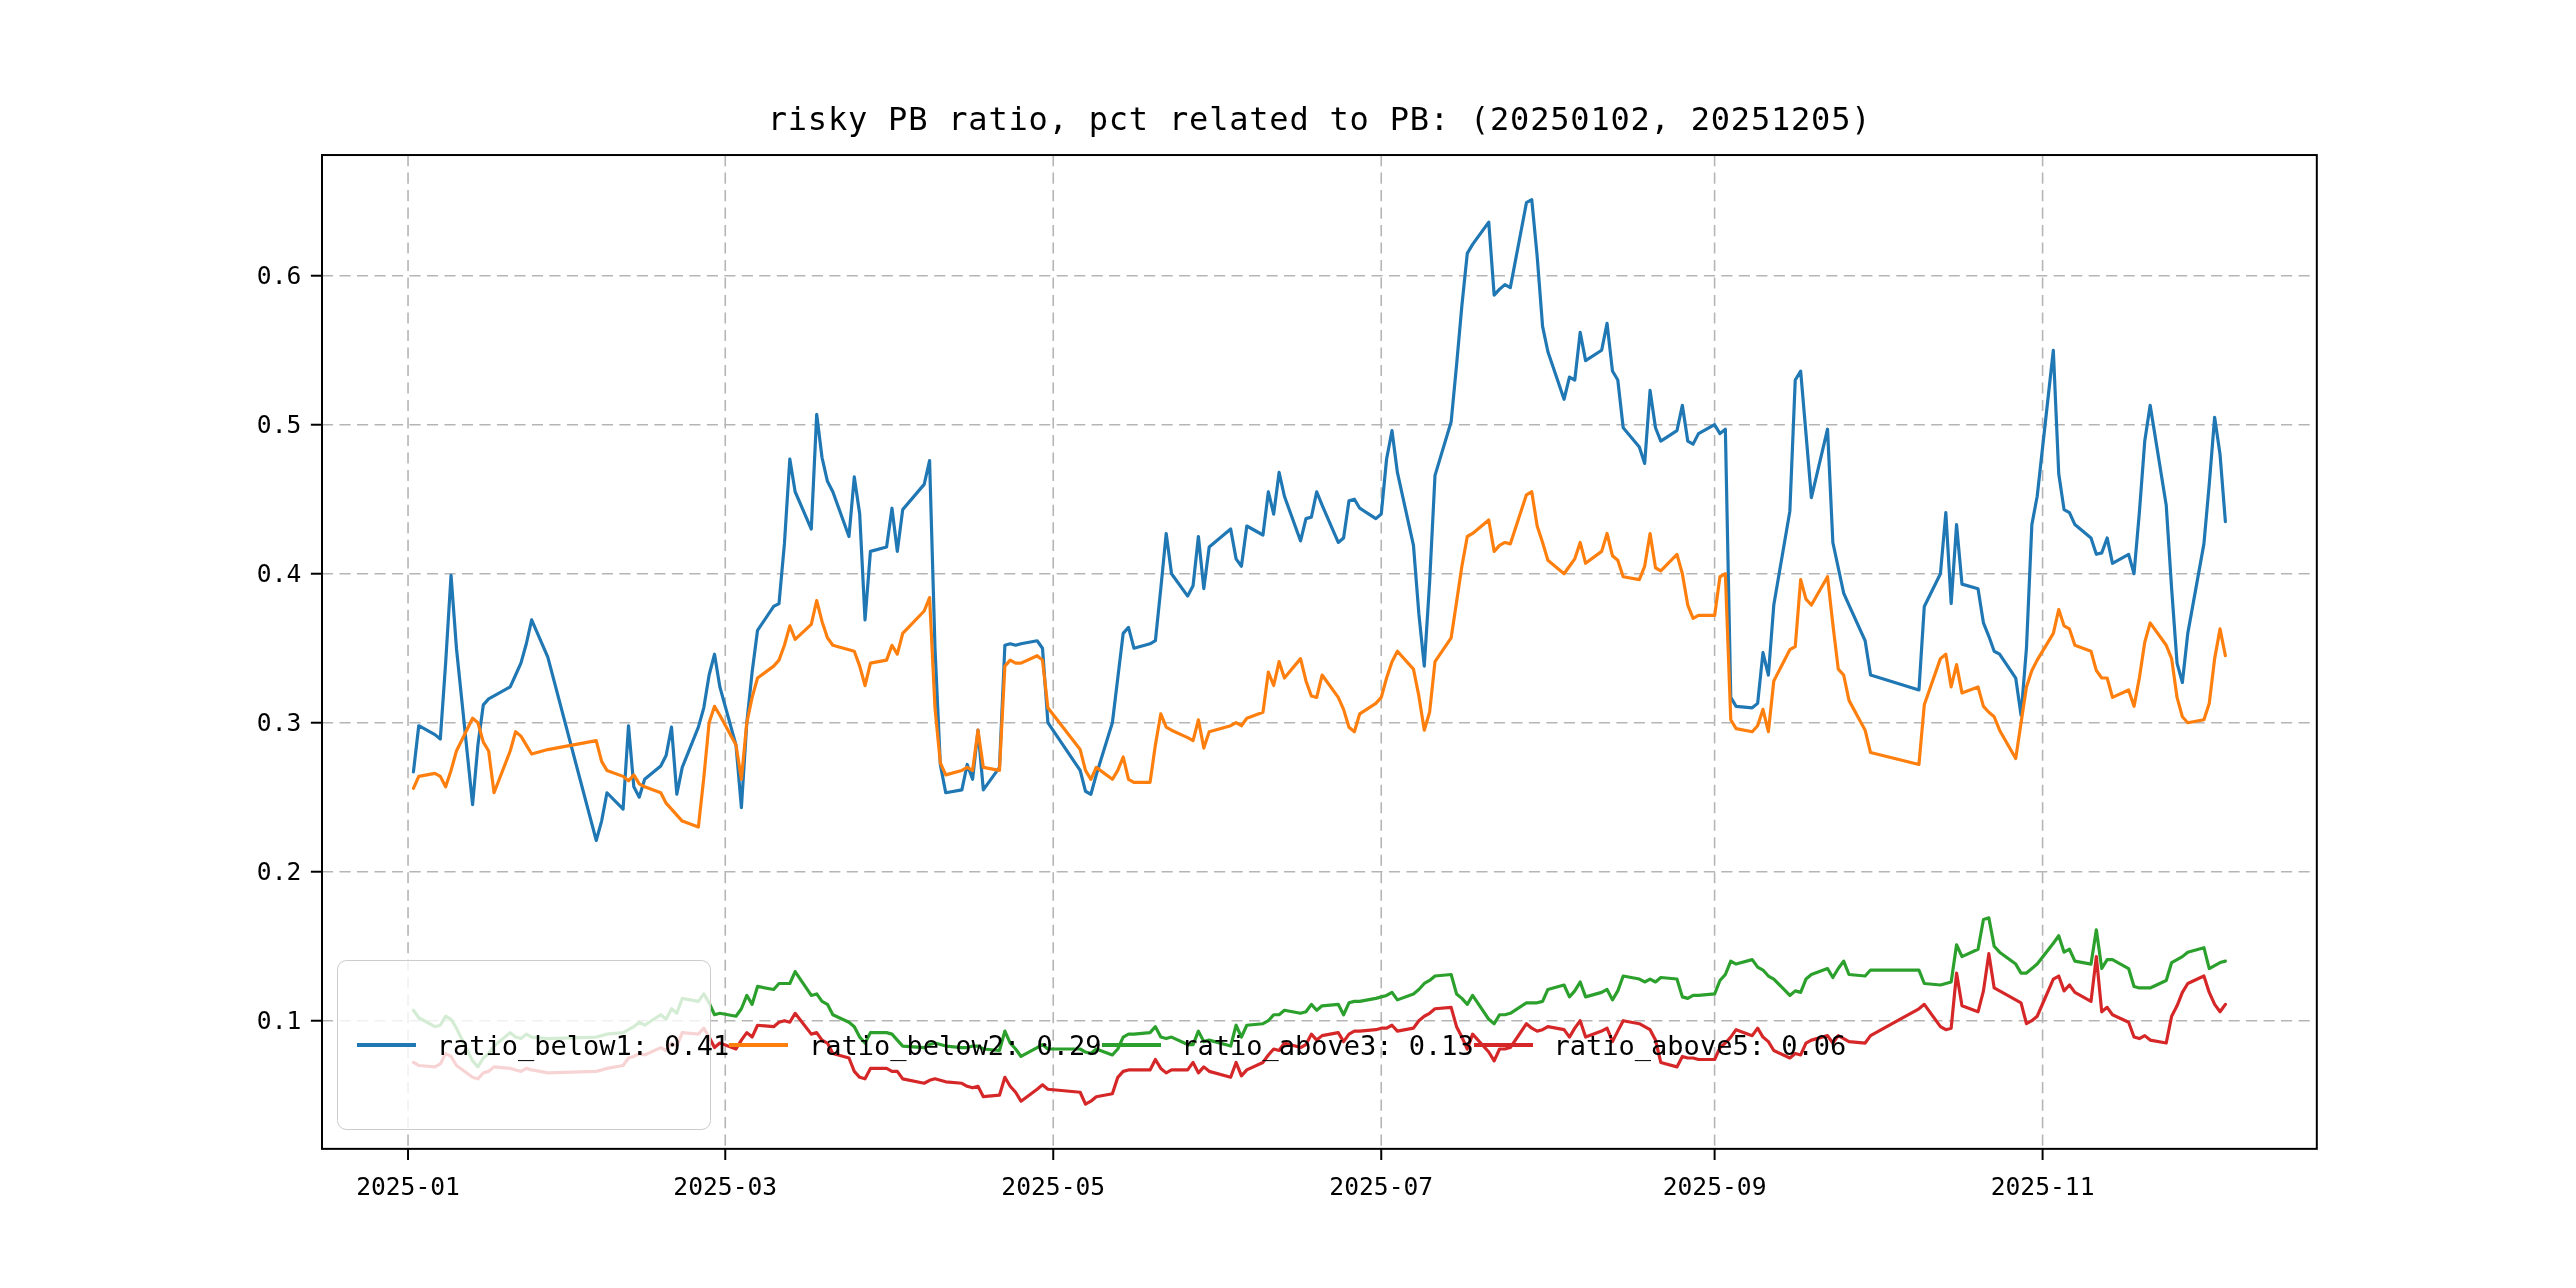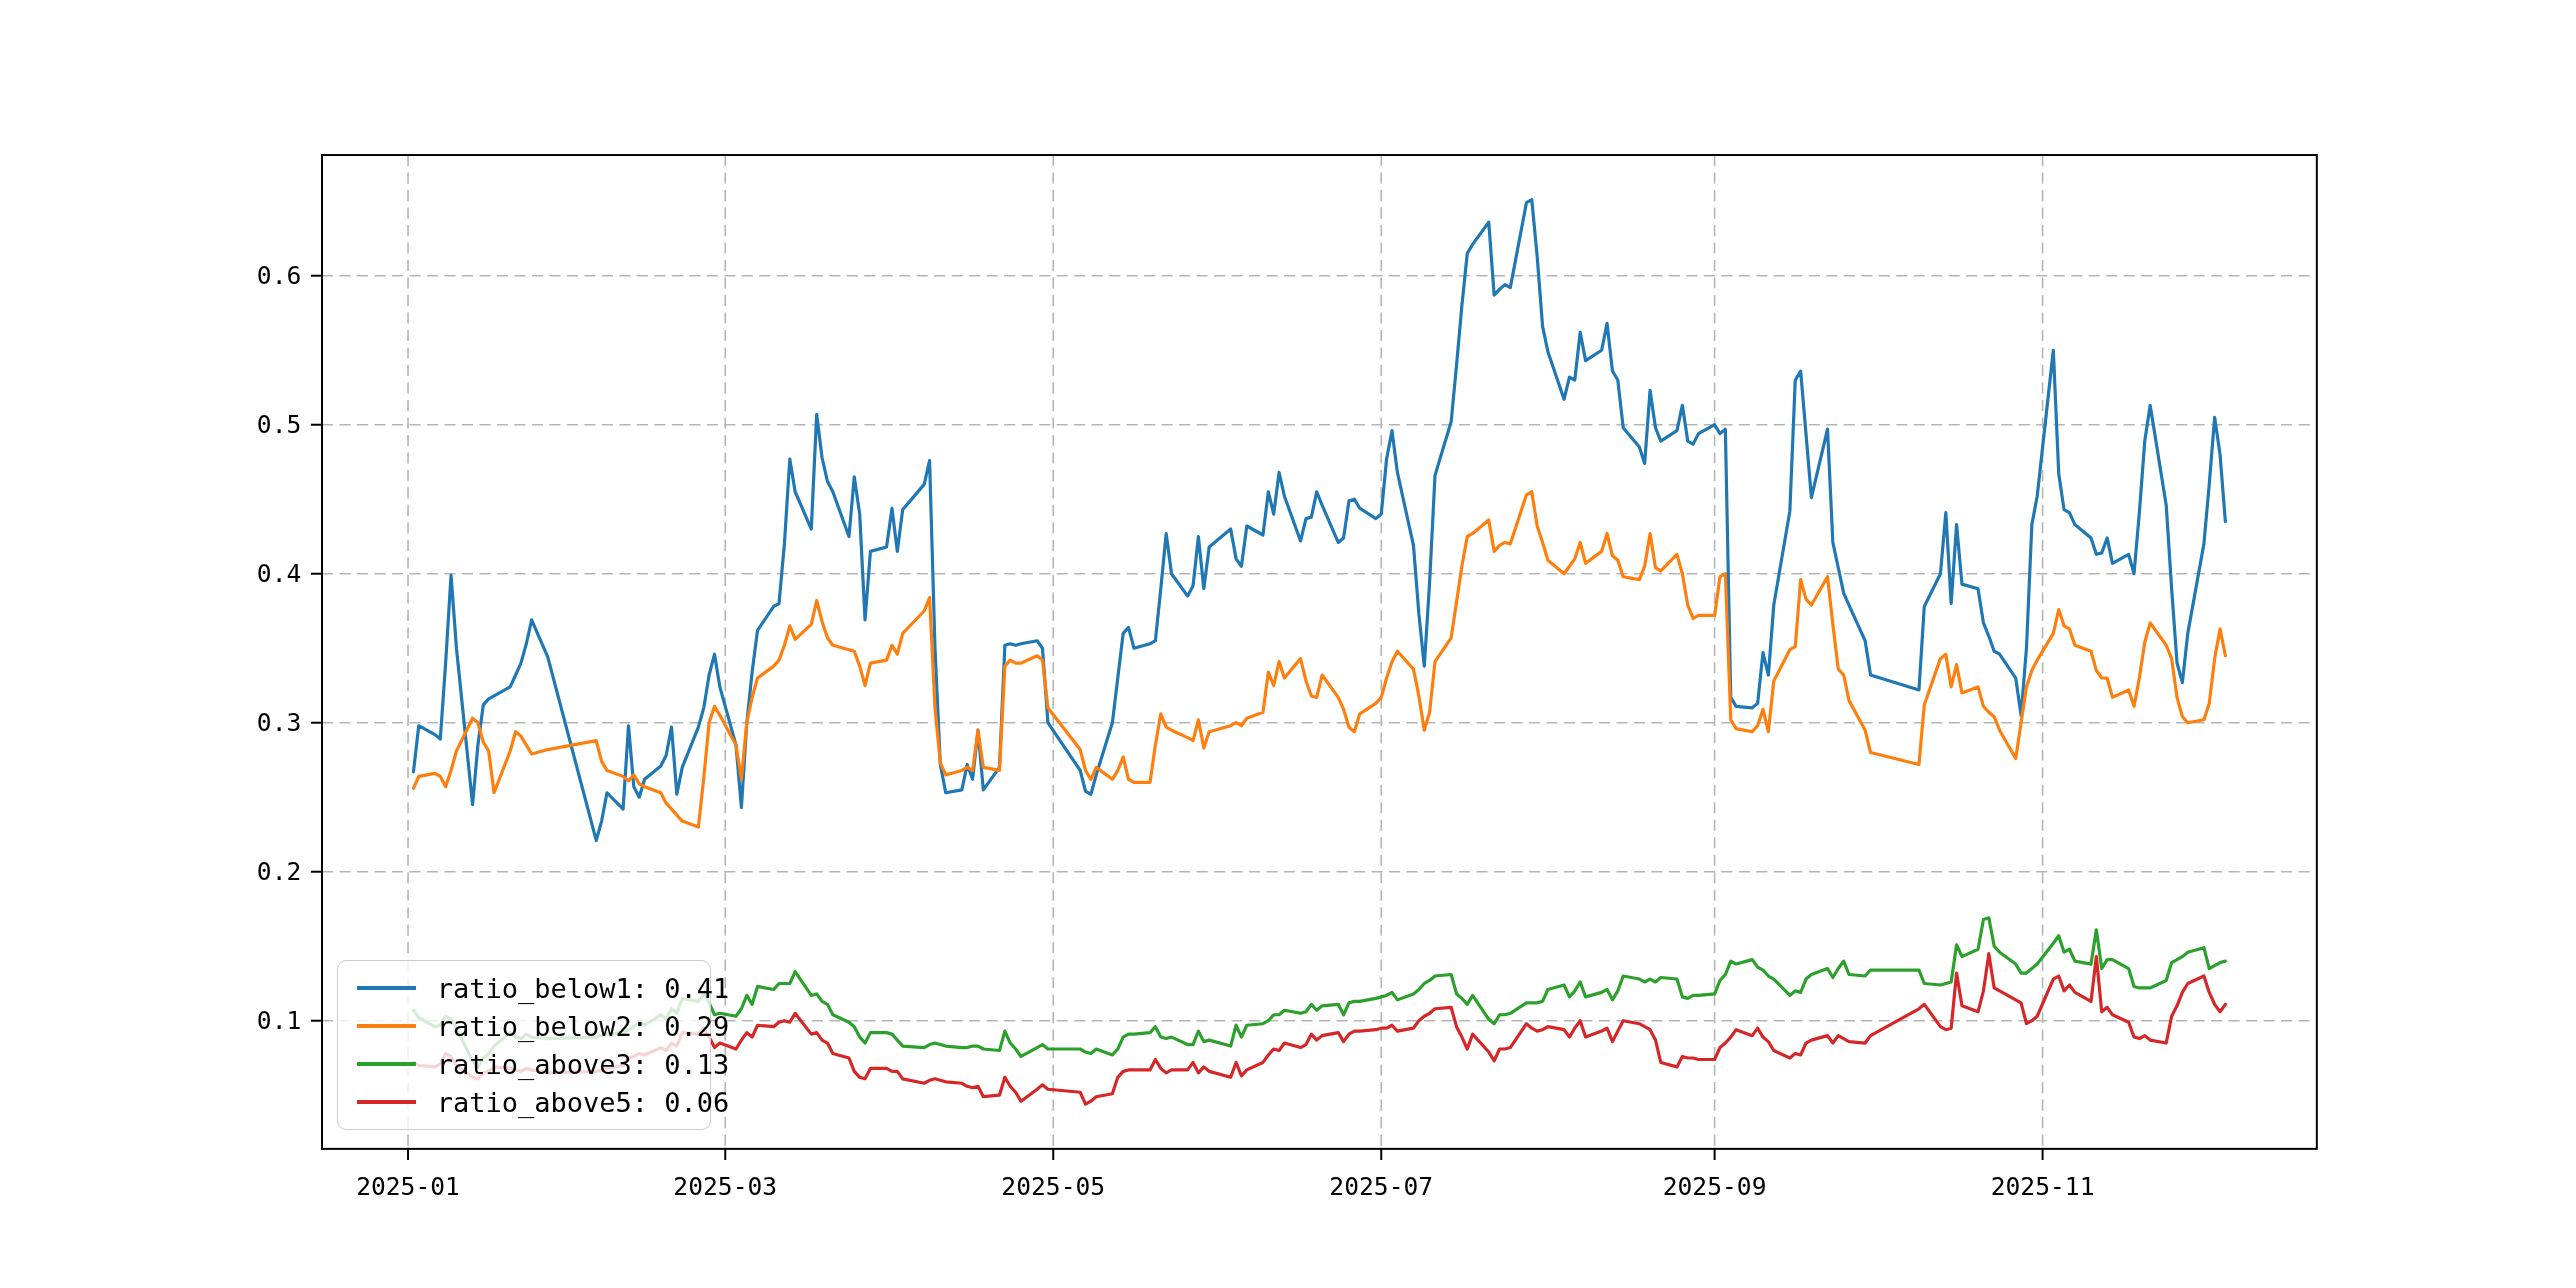--- a/index.html
+++ b/index.html
@@ -4,21 +4,21 @@
 <style>
   html,body{margin:0;padding:0;background:#ffffff;}
   body{width:2576px;height:1288px;overflow:hidden;position:relative;
        font-family:"DejaVu Sans Mono","Liberation Mono",monospace;}
   #figure{position:absolute;left:0;top:0;width:2576px;height:1288px;background:#ffffff;}
   #chart-svg{position:absolute;left:0;top:0;}
   #chart-title{position:absolute;left:322px;top:100px;width:1995px;text-align:center;
                font-size:32px;color:#000;letter-spacing:0.8px;white-space:pre;}
   #legend{position:absolute;left:337px;top:960px;width:374px;height:170px;box-sizing:border-box;
           background:rgba(255,255,255,0.8);border:1.6px solid #cccccc;border-radius:9.5px;
-          display:flex;flex-direction:column;justify-content:space-around;padding:8px 0 8px 19px;}
+          display:flex;flex-direction:row;justify-content:space-around;padding:8px 0 8px 19px;}
   .legend-row{display:flex;align-items:center;gap:20.7px;}
   .legend-swatch{width:59px;height:4px;flex:0 0 59px;}
   .legend-label{font-size:27px;color:#000;white-space:pre;}
 </style>
 </head>
 <body>
 
 <div id="figure">
   <svg id="chart-svg" width="2576" height="1288" viewBox="0 0 3240 1620">
       <line x1="405" x2="2914" y1="1283.8305847076463" y2="1283.8305847076463" stroke="#b5b5b5" stroke-width="2" stroke-dasharray="14 8"></line>
@@ -57,20 +57,21 @@
       <line x1="391" x2="405" y1="909.0179910044978" y2="909.0179910044978" stroke="#000000" stroke-width="2.5"></line>
       <text x="379" y="920.0179910044978" text-anchor="end" font-size="31px" fill="#000">0.3</text>
       <line x1="391" x2="405" y1="721.6116941529235" y2="721.6116941529235" stroke="#000000" stroke-width="2.5"></line>
       <text x="379" y="732.6116941529235" text-anchor="end" font-size="31px" fill="#000">0.4</text>
       <line x1="391" x2="405" y1="534.2053973013494" y2="534.2053973013494" stroke="#000000" stroke-width="2.5"></line>
       <text x="379" y="545.2053973013494" text-anchor="end" font-size="31px" fill="#000">0.5</text>
       <line x1="391" x2="405" y1="346.7991004497753" y2="346.7991004497753" stroke="#000000" stroke-width="2.5"></line>
       <text x="379" y="357.7991004497753" text-anchor="end" font-size="31px" fill="#000">0.6</text>
     </svg>
 
+  <div id="chart-title">risky PB ratio, pct related to PB: (20250102, 20251205)</div>
 
   <div id="legend">
     <div class="legend-row">
       <div class="legend-swatch" style="background: rgb(31, 119, 180);"></div>
       <div class="legend-label">ratio_below1: 0.41</div>
     </div>
     <div class="legend-row">
       <div class="legend-swatch" style="background: rgb(255, 127, 14);"></div>
       <div class="legend-label">ratio_below2: 0.29</div>
     </div>

